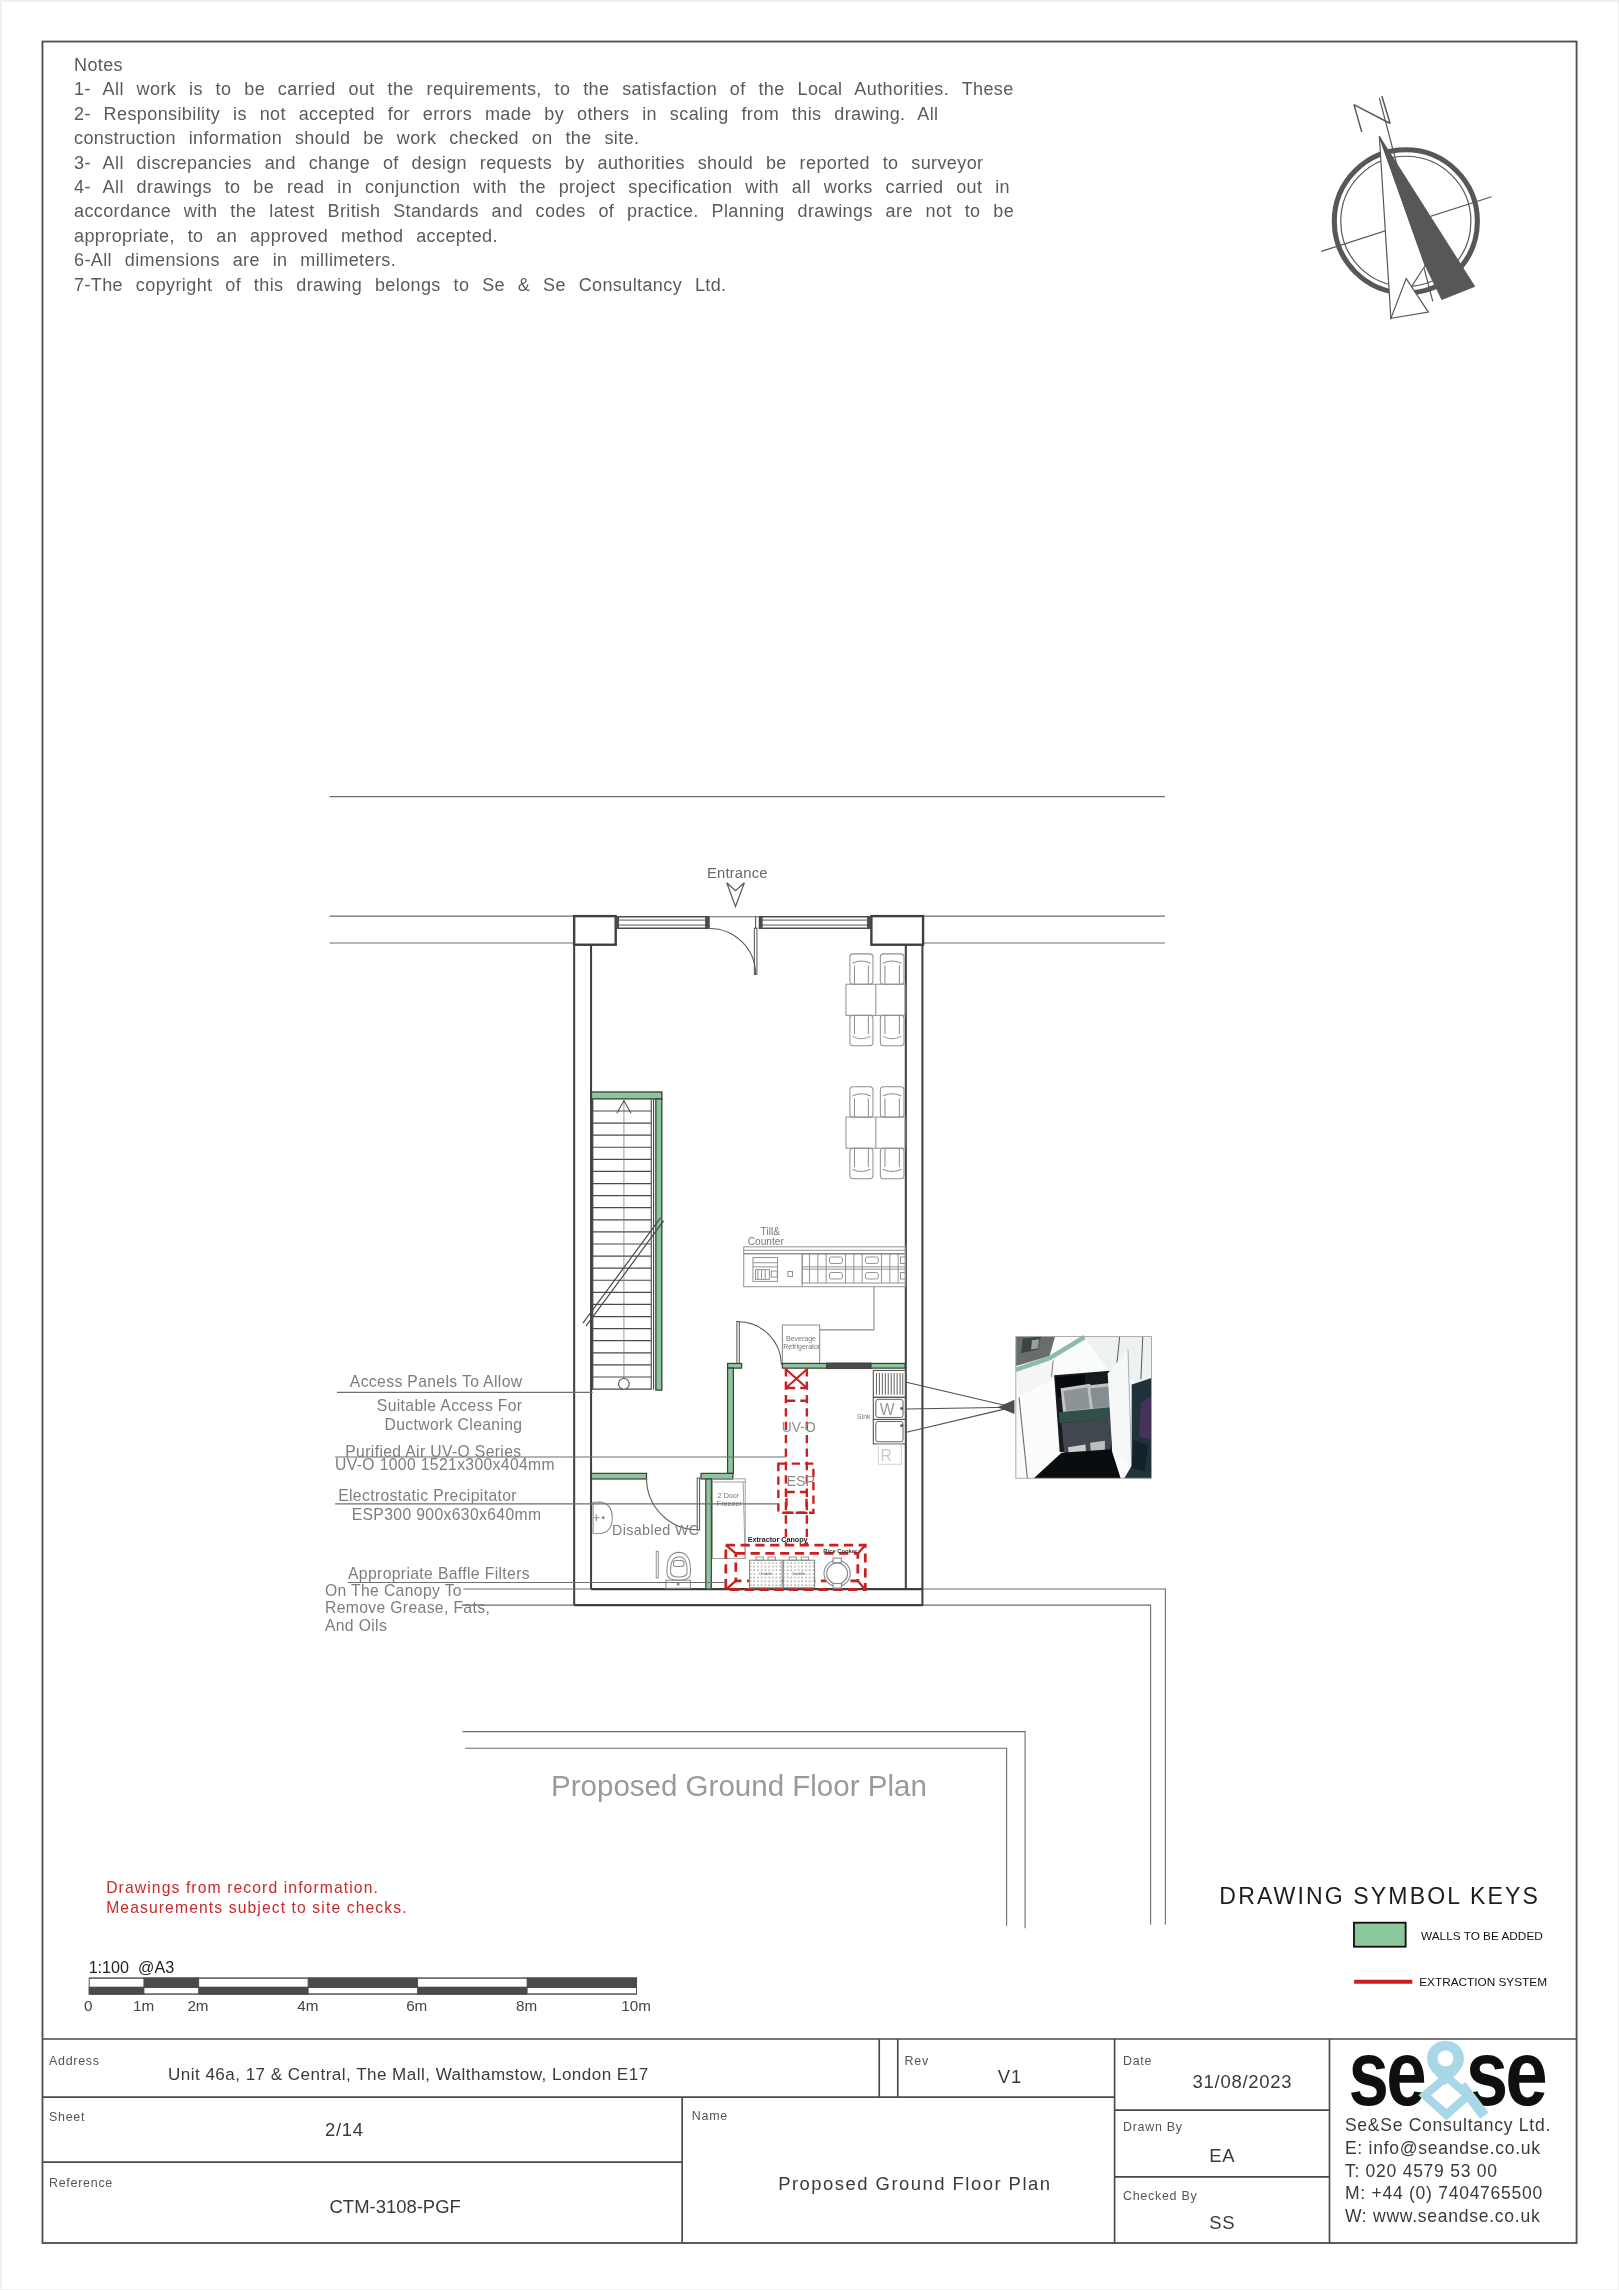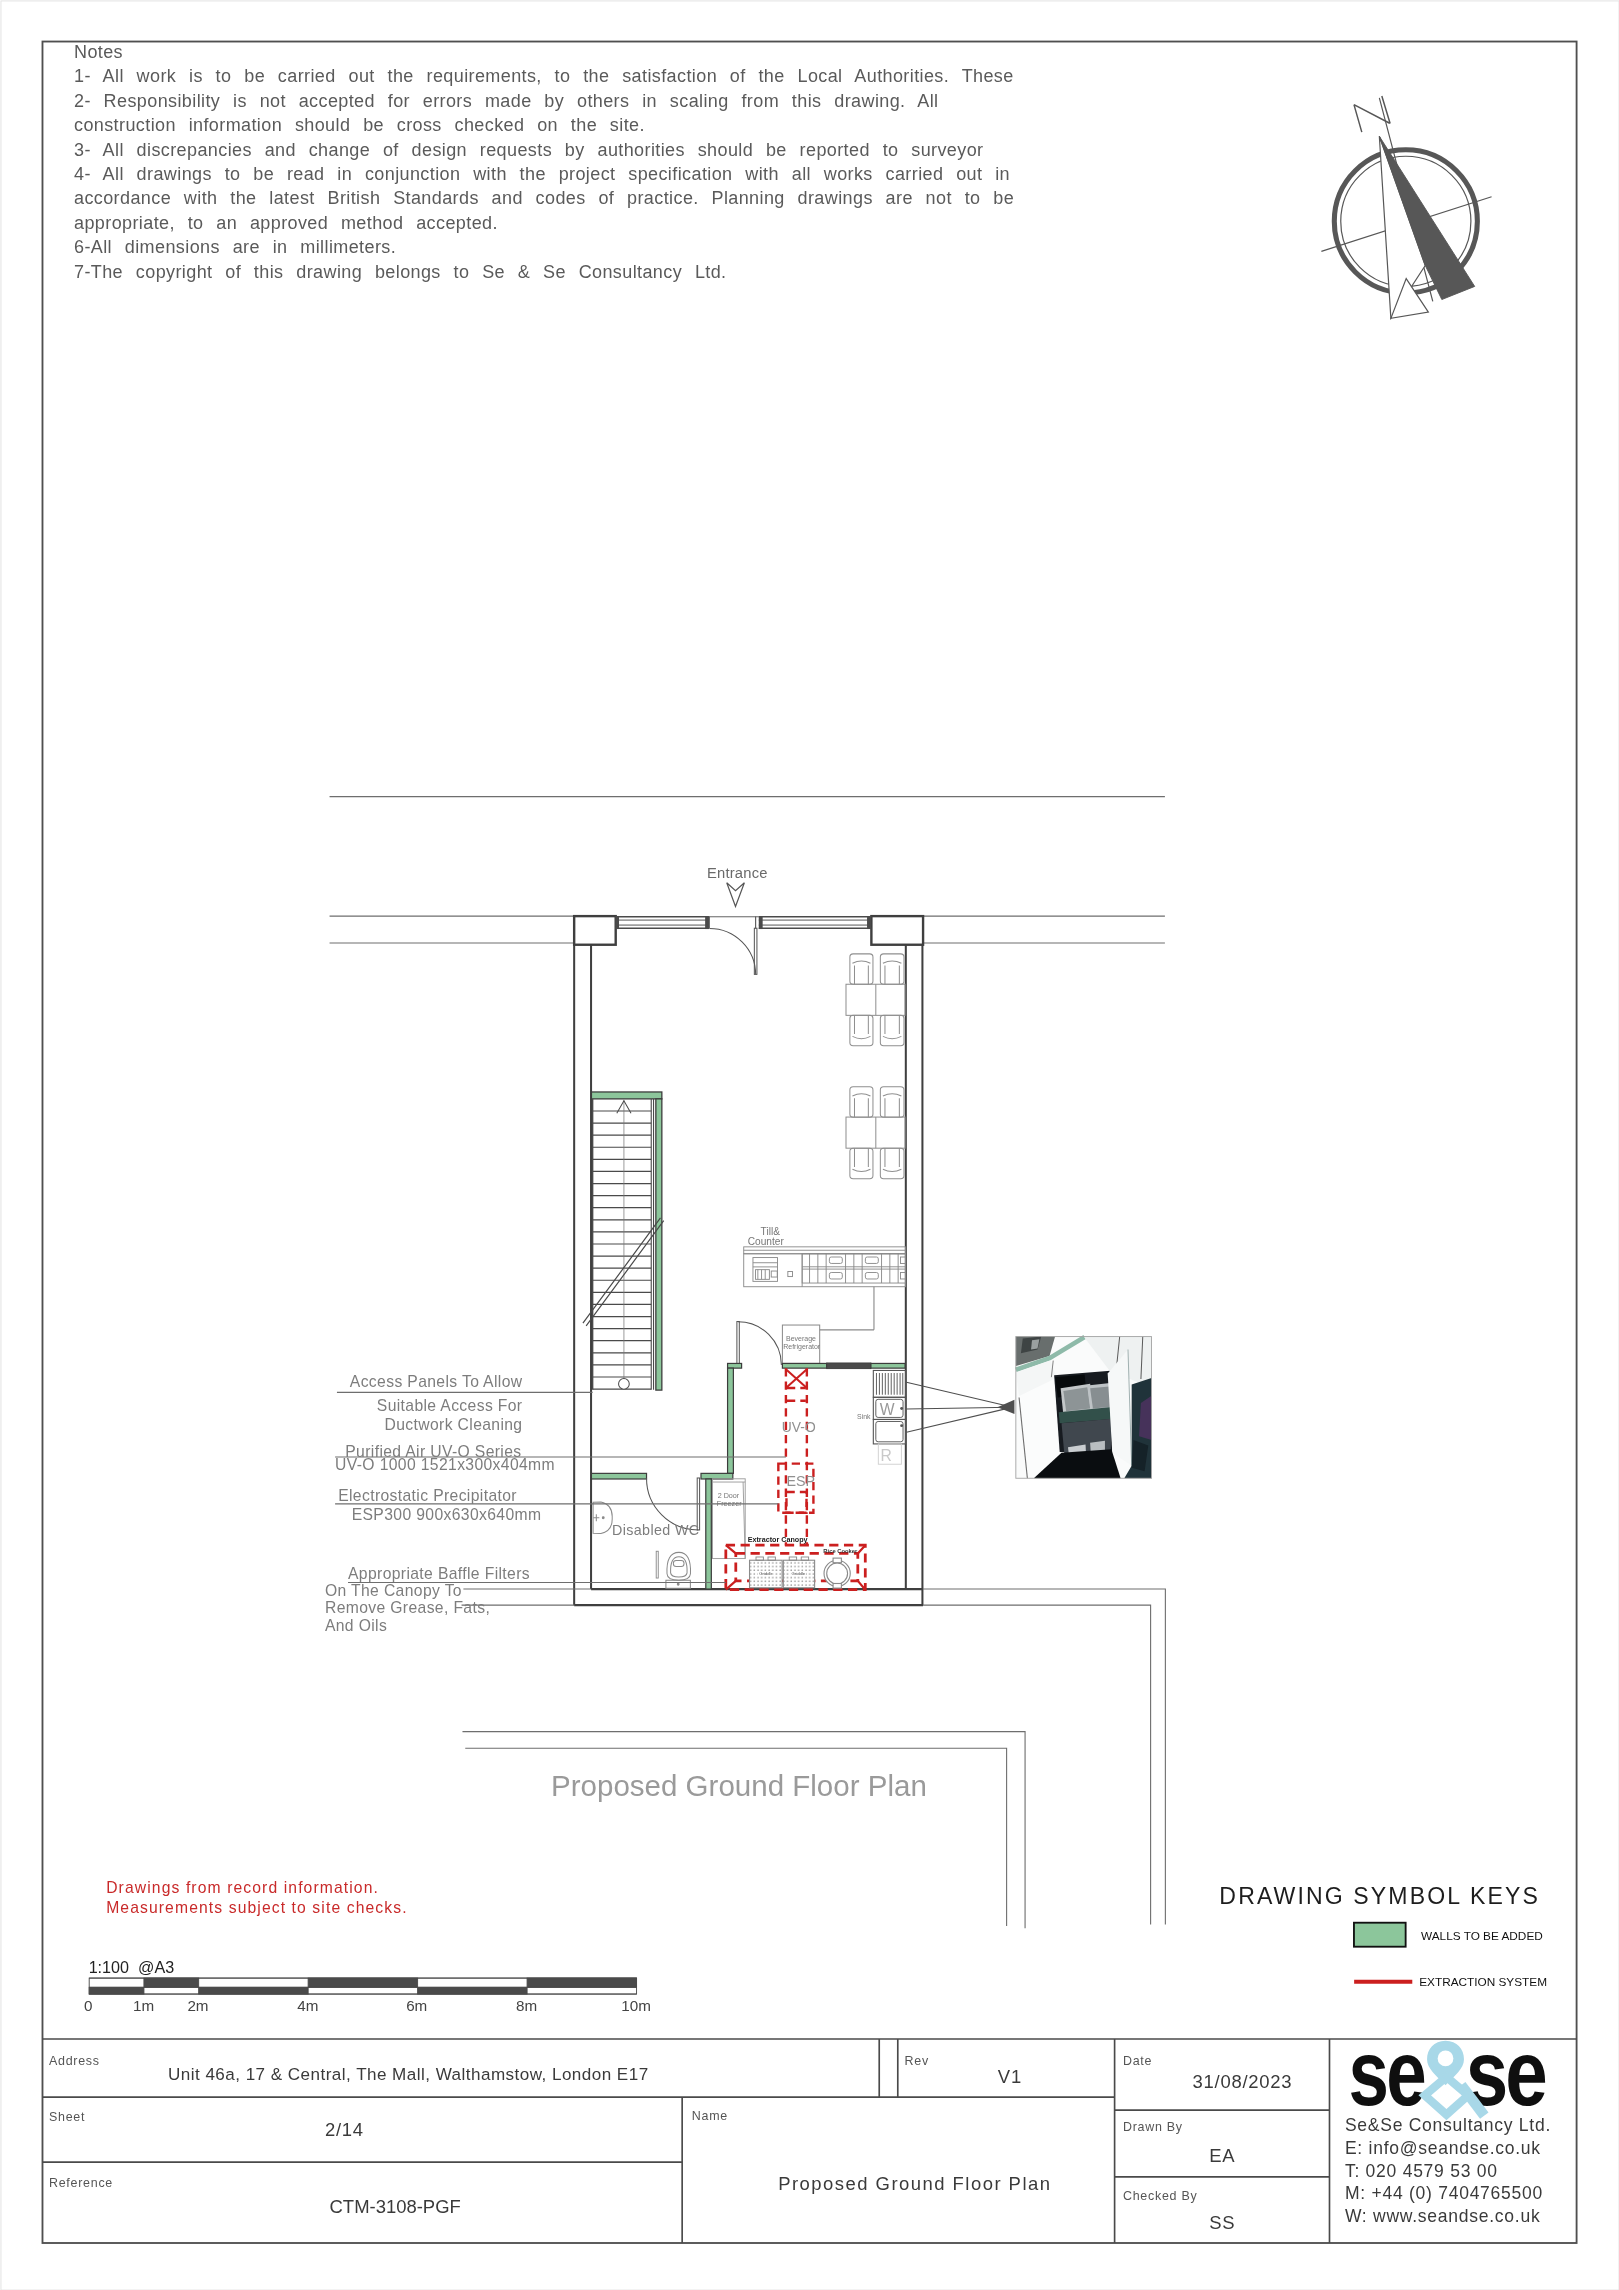--- a/index.html
+++ b/index.html
@@ -10,25 +10,25 @@
   svg text{font-family:"Liberation Sans", sans-serif;}
 </style>
 </head>
 <body>
 
 <svg class="abs" style="left:0;top:0" width="1620" height="2291" viewBox="0 0 1755 2482">
   <rect x="46" y="45" width="1662" height="2385" fill="none" stroke="#4f4f4f" stroke-width="2"></rect>
   <rect x="1" y="1" width="1753" height="2480" fill="none" stroke="#e0e0e0" stroke-width="1"></rect>
 </svg>
 
-<div class="abs note" style="left:74px;top:40px;">
+<div class="abs note" style="left:74px;top:53px;">
 <div>Notes</div>
 <div>1- All work is to be carried out the requirements, to the satisfaction of the Local Authorities. These</div>
 <div>2- Responsibility is not accepted for errors made by others in scaling from this drawing. All</div>
-<div>construction information should be cross checked on the site.</div>
+<div>construction information should be work checked on the site.</div>
 <div>3- All discrepancies and change of design requests by authorities should be reported to surveyor</div>
 <div>4- All drawings to be read in conjunction with the project specification with all works carried out in</div>
 <div>accordance with the latest British Standards and codes of practice. Planning drawings are not to be</div>
 <div>appropriate, to an approved method accepted.</div>
 <div>6-All dimensions are in millimeters.</div>
 <div>7-The copyright of this drawing belongs to Se &amp; Se Consultancy Ltd.</div>
 </div>
 
 <svg class="abs" style="left:0;top:0" width="1620" height="2291" viewBox="0 0 1755 2482" fill="none" stroke-linecap="butt">
 <defs>

